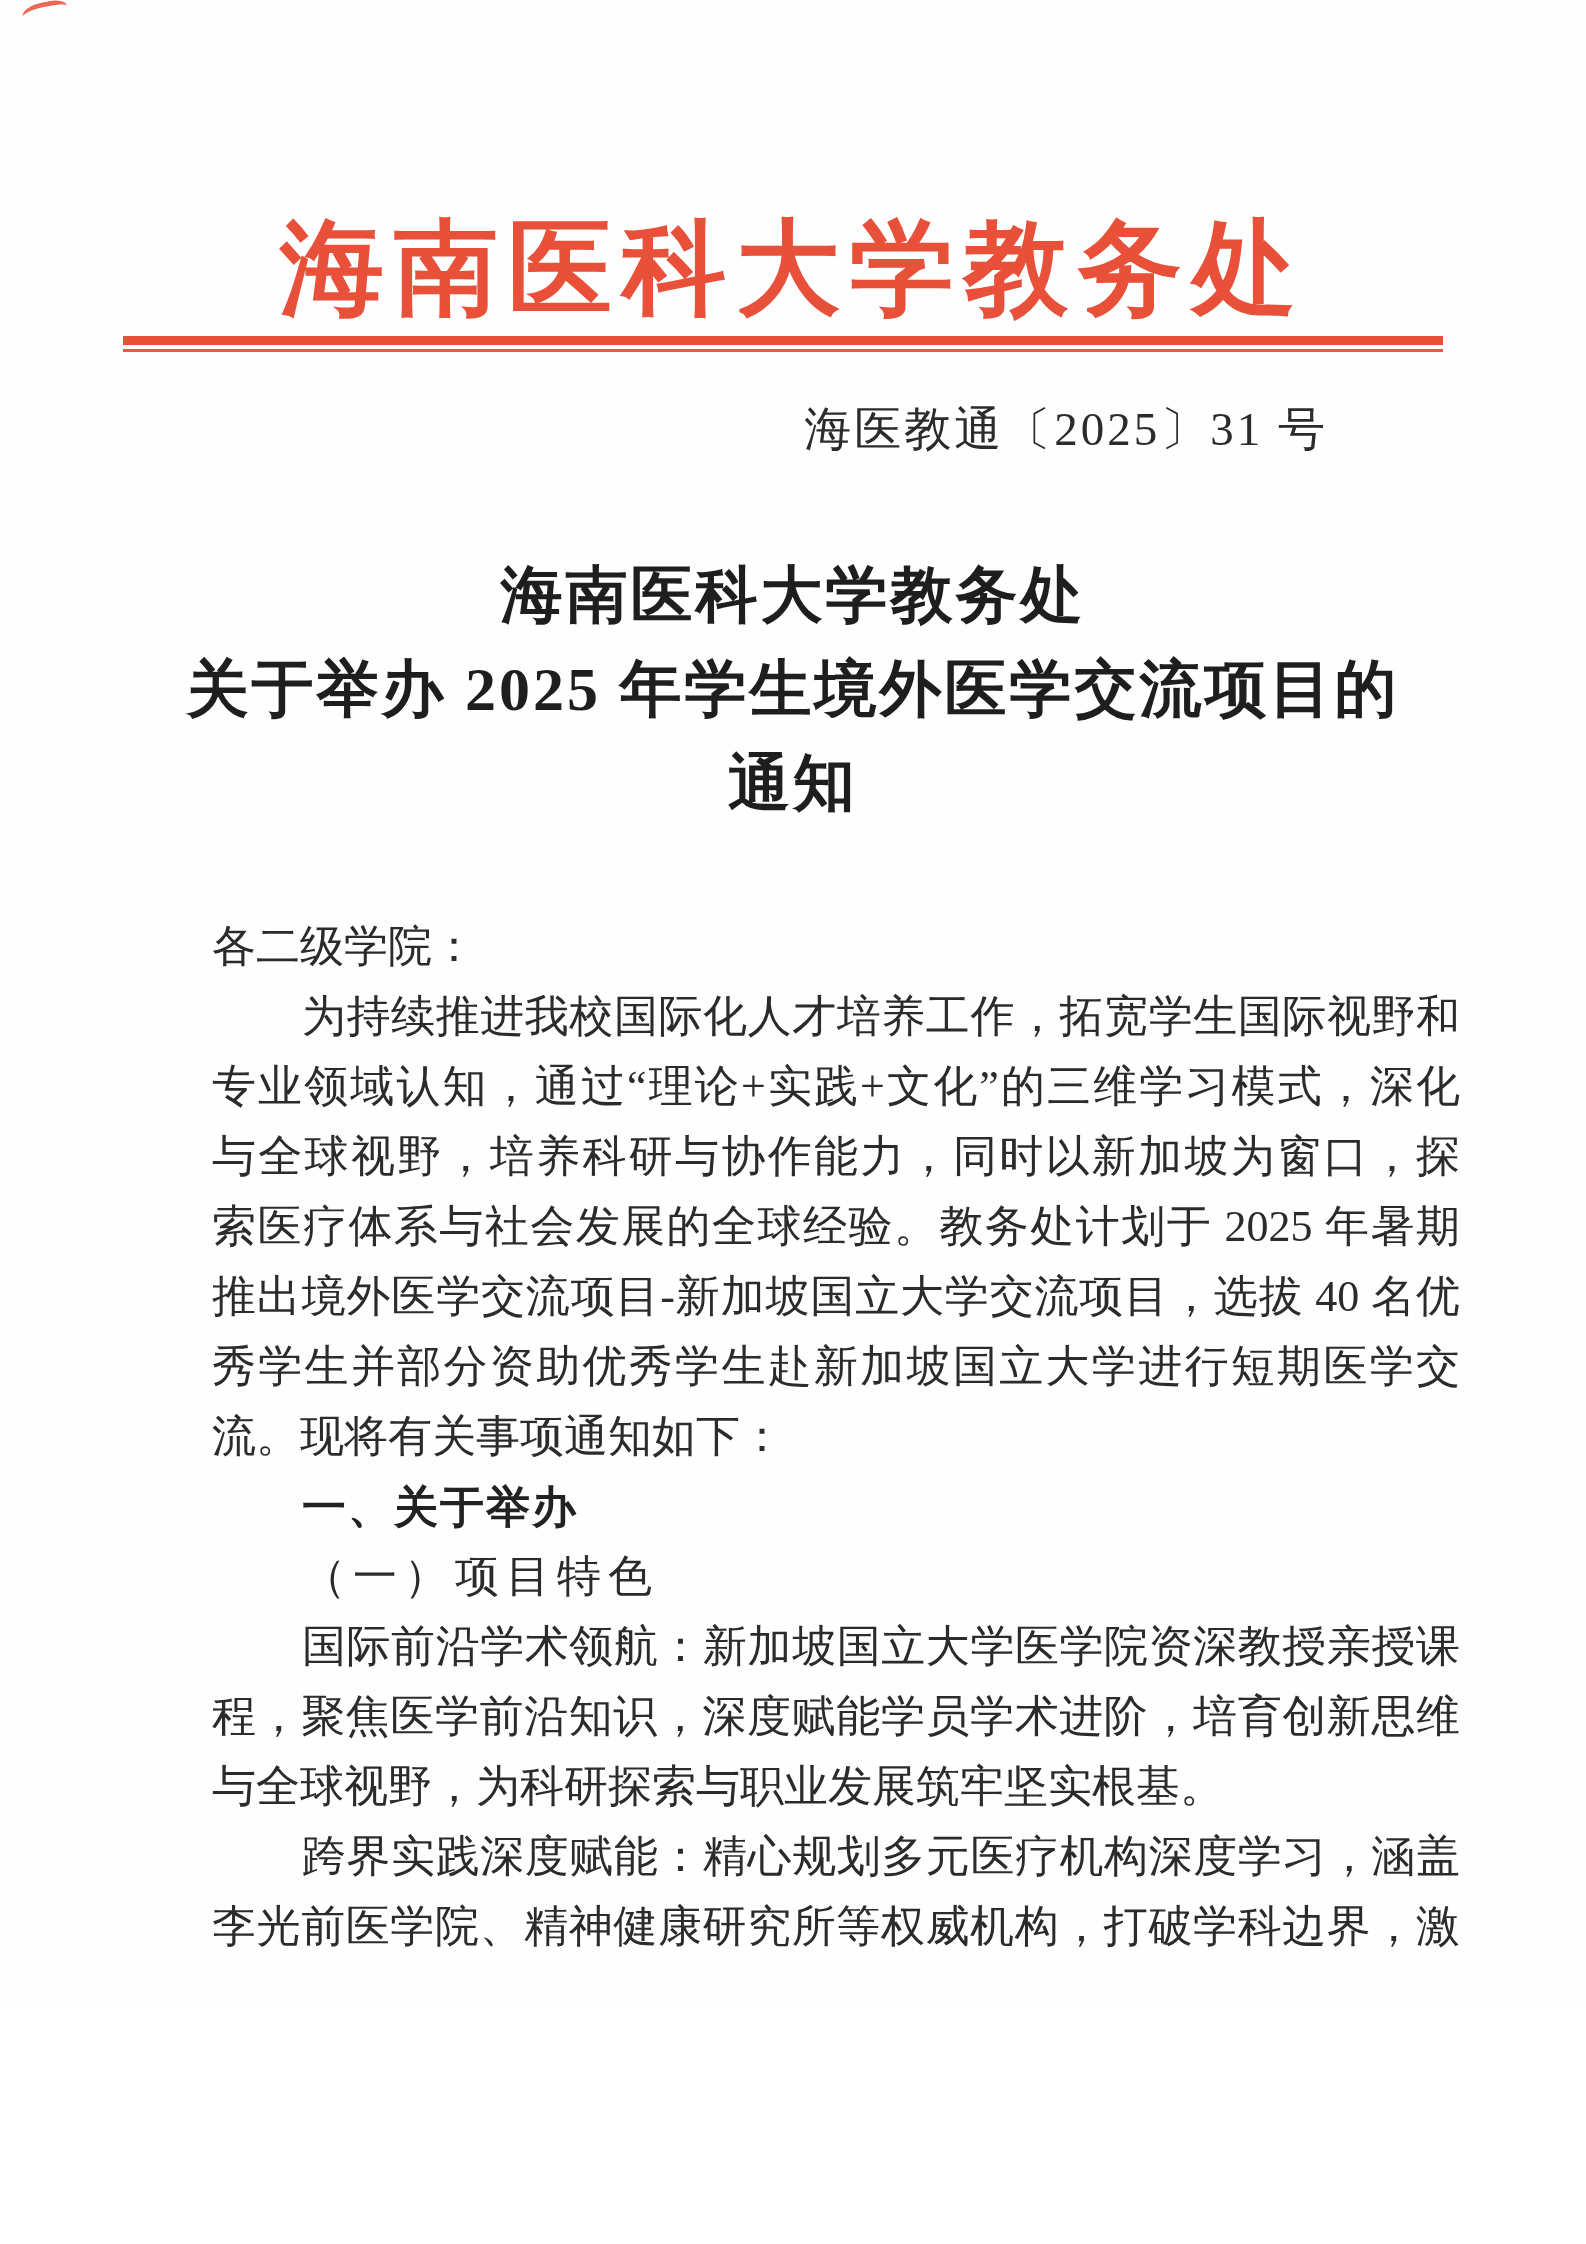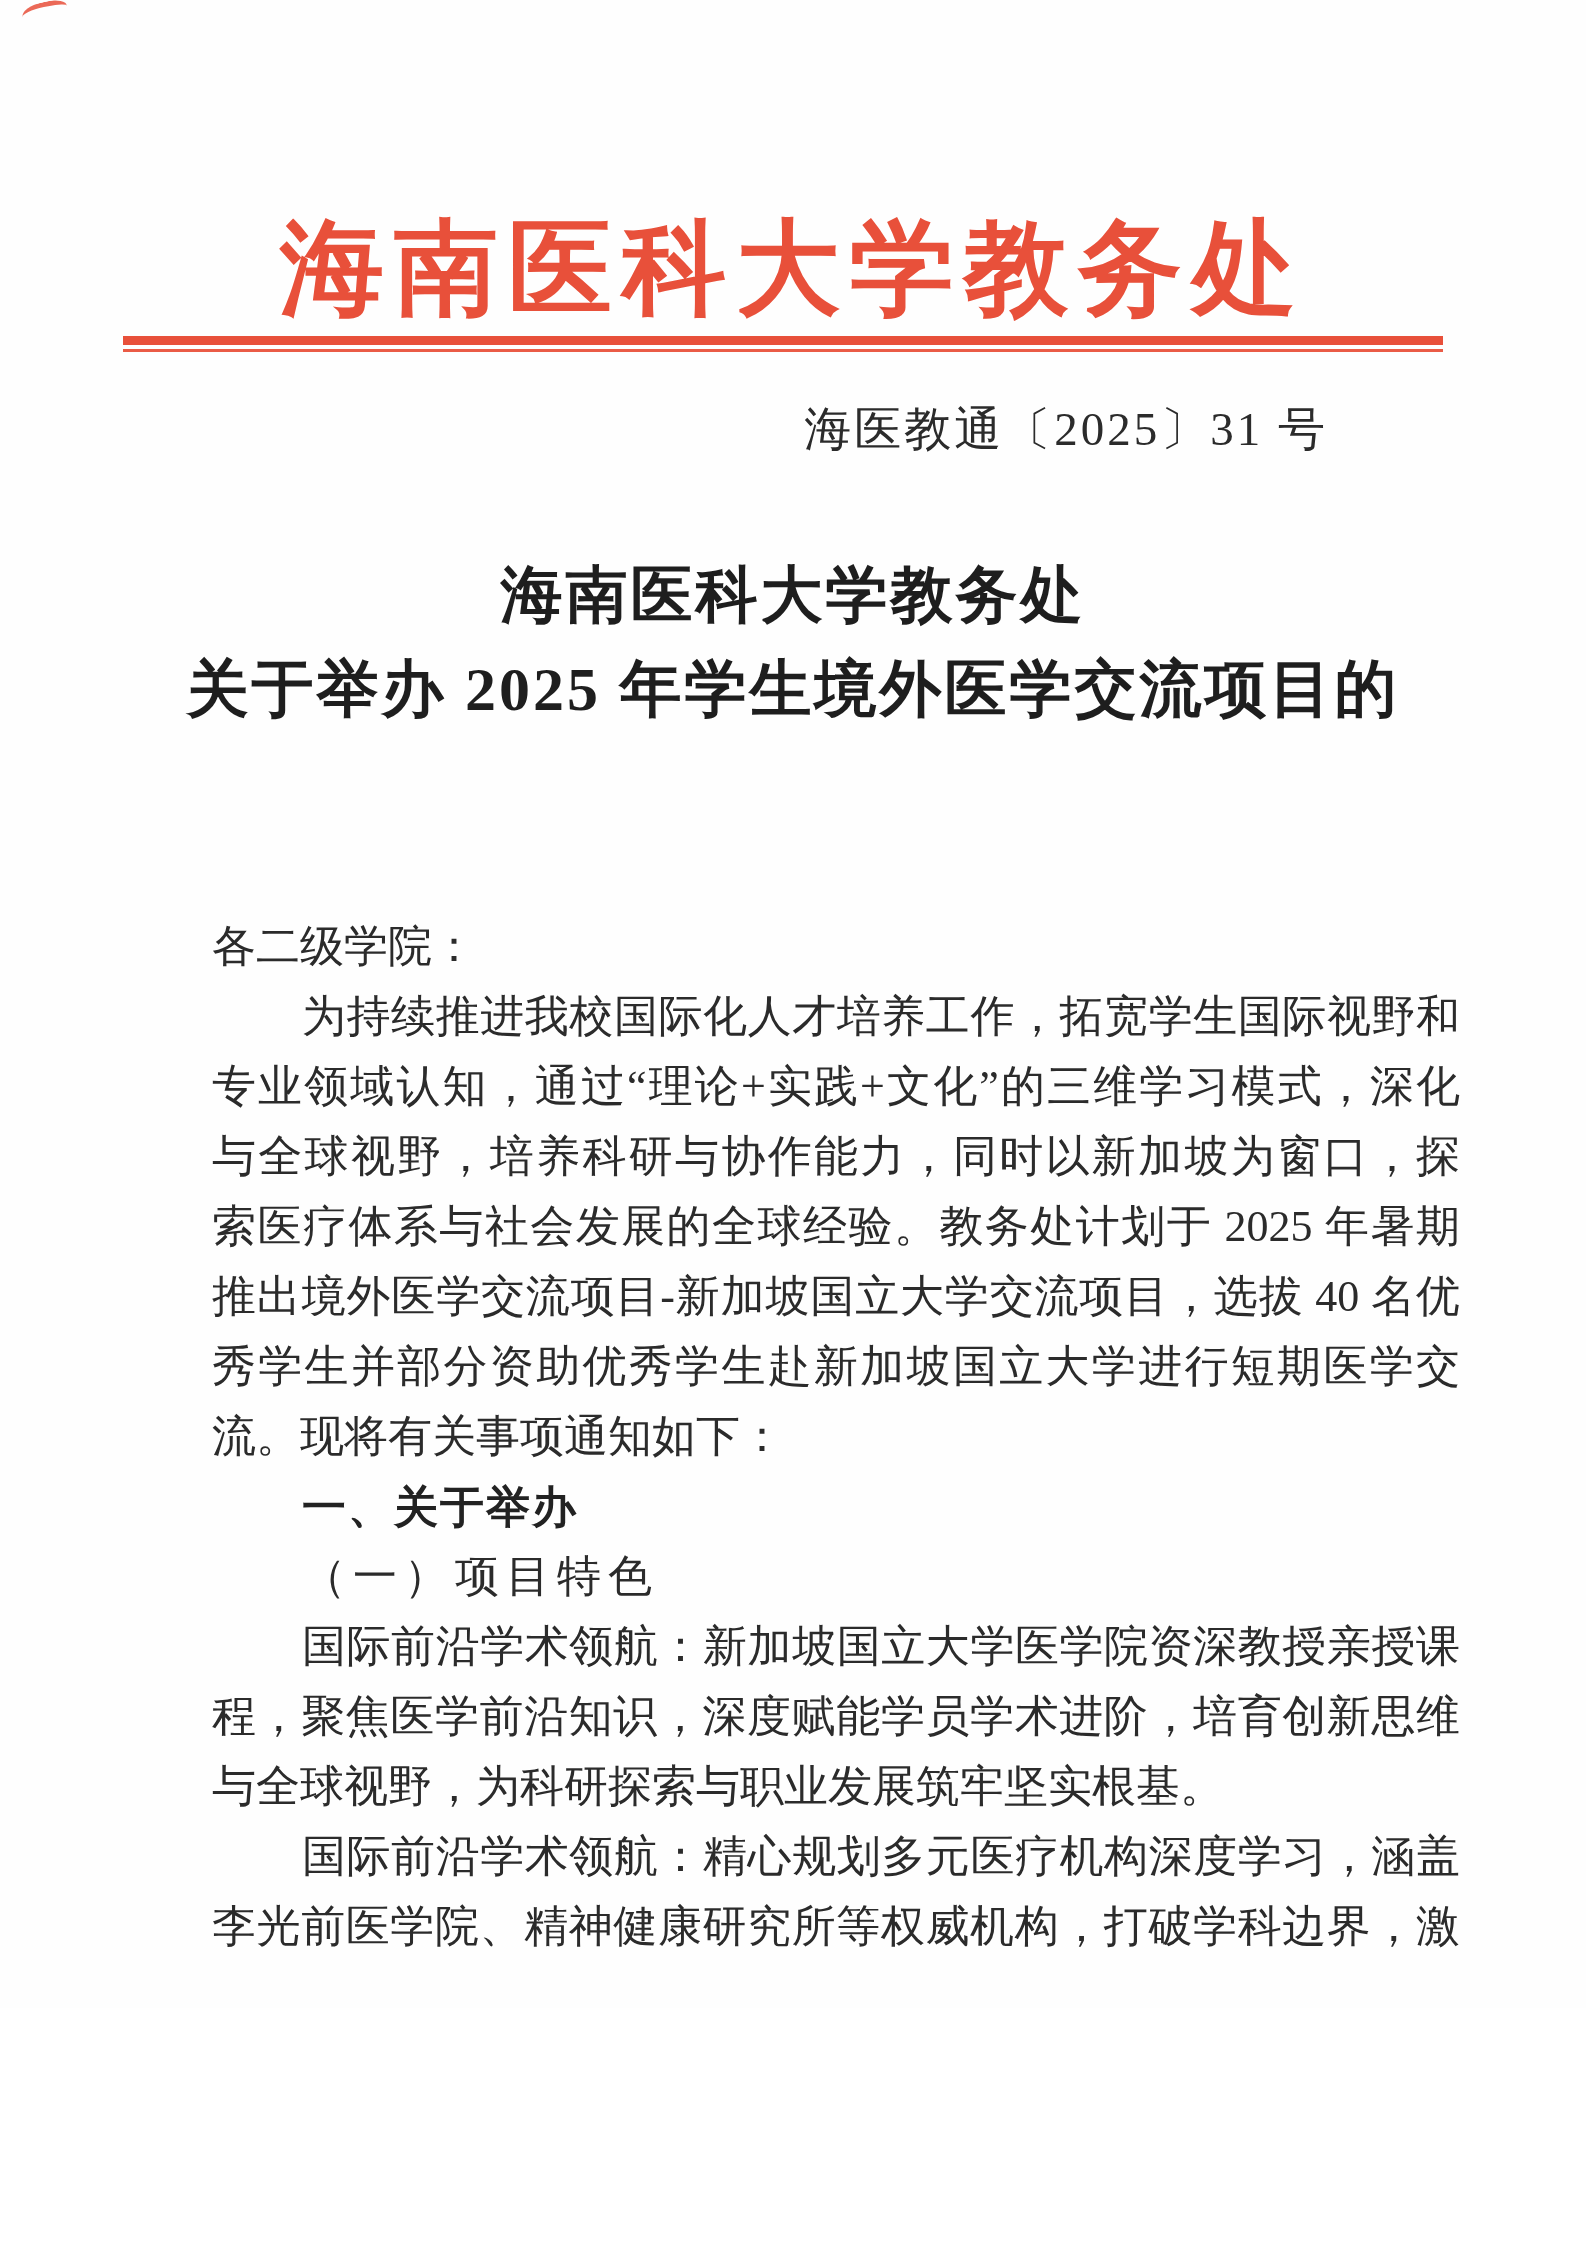--- a/index.html
+++ b/index.html
@@ -105,37 +105,38 @@
   <div class="rule rule-top">
     <div class="bar-a"></div>
     <div class="bar-b"></div>
   </div>
 
   <div class="doc-number">海医教通〔2025〕31 号</div>
 
   <div class="doc-title">
     <div class="t-line">海南医科大学教务处</div>
     <div class="t-line">关于举办 2025 年学生境外医学交流项目的</div>
+    <div class="t-line">通知</div>
   </div>
 
   <div class="body-text">
     <div class="line">各二级学院：</div>
     <div class="line just indent">为持续推进我校国际化人才培养工作，拓宽学生国际视野和</div>
     <div class="line just">专业领域认知，通过“理论+实践+文化”的三维学习模式，深化</div>
     <div class="line just">与全球视野，培养科研与协作能力，同时以新加坡为窗口，探</div>
     <div class="line just">索医疗体系与社会发展的全球经验。教务处计划于 2025 年暑期</div>
     <div class="line just">推出境外医学交流项目-新加坡国立大学交流项目，选拔 40 名优</div>
     <div class="line just">秀学生并部分资助优秀学生赴新加坡国立大学进行短期医学交</div>
     <div class="line">流。现将有关事项通知如下：</div>
     <div class="line heading1 indent">一、关于举办</div>
     <div class="line heading2 indent">（一）项目特色</div>
     <div class="line just indent">国际前沿学术领航：新加坡国立大学医学院资深教授亲授课</div>
     <div class="line just">程，聚焦医学前沿知识，深度赋能学员学术进阶，培育创新思维</div>
     <div class="line">与全球视野，为科研探索与职业发展筑牢坚实根基。</div>
-    <div class="line just indent">国际前沿学术领航：精心规划多元医疗机构深度学习，涵盖</div>
+    <div class="line just indent">跨界实践深度赋能：精心规划多元医疗机构深度学习，涵盖</div>
     <div class="line just">李光前医学院、精神健康研究所等权威机构，打破学科边界，激</div>
   </div>
 
   <div class="rule rule-bottom">
     <div class="bar-a"></div>
     <div class="bar-b"></div>
   </div>
 
 </div>
 

